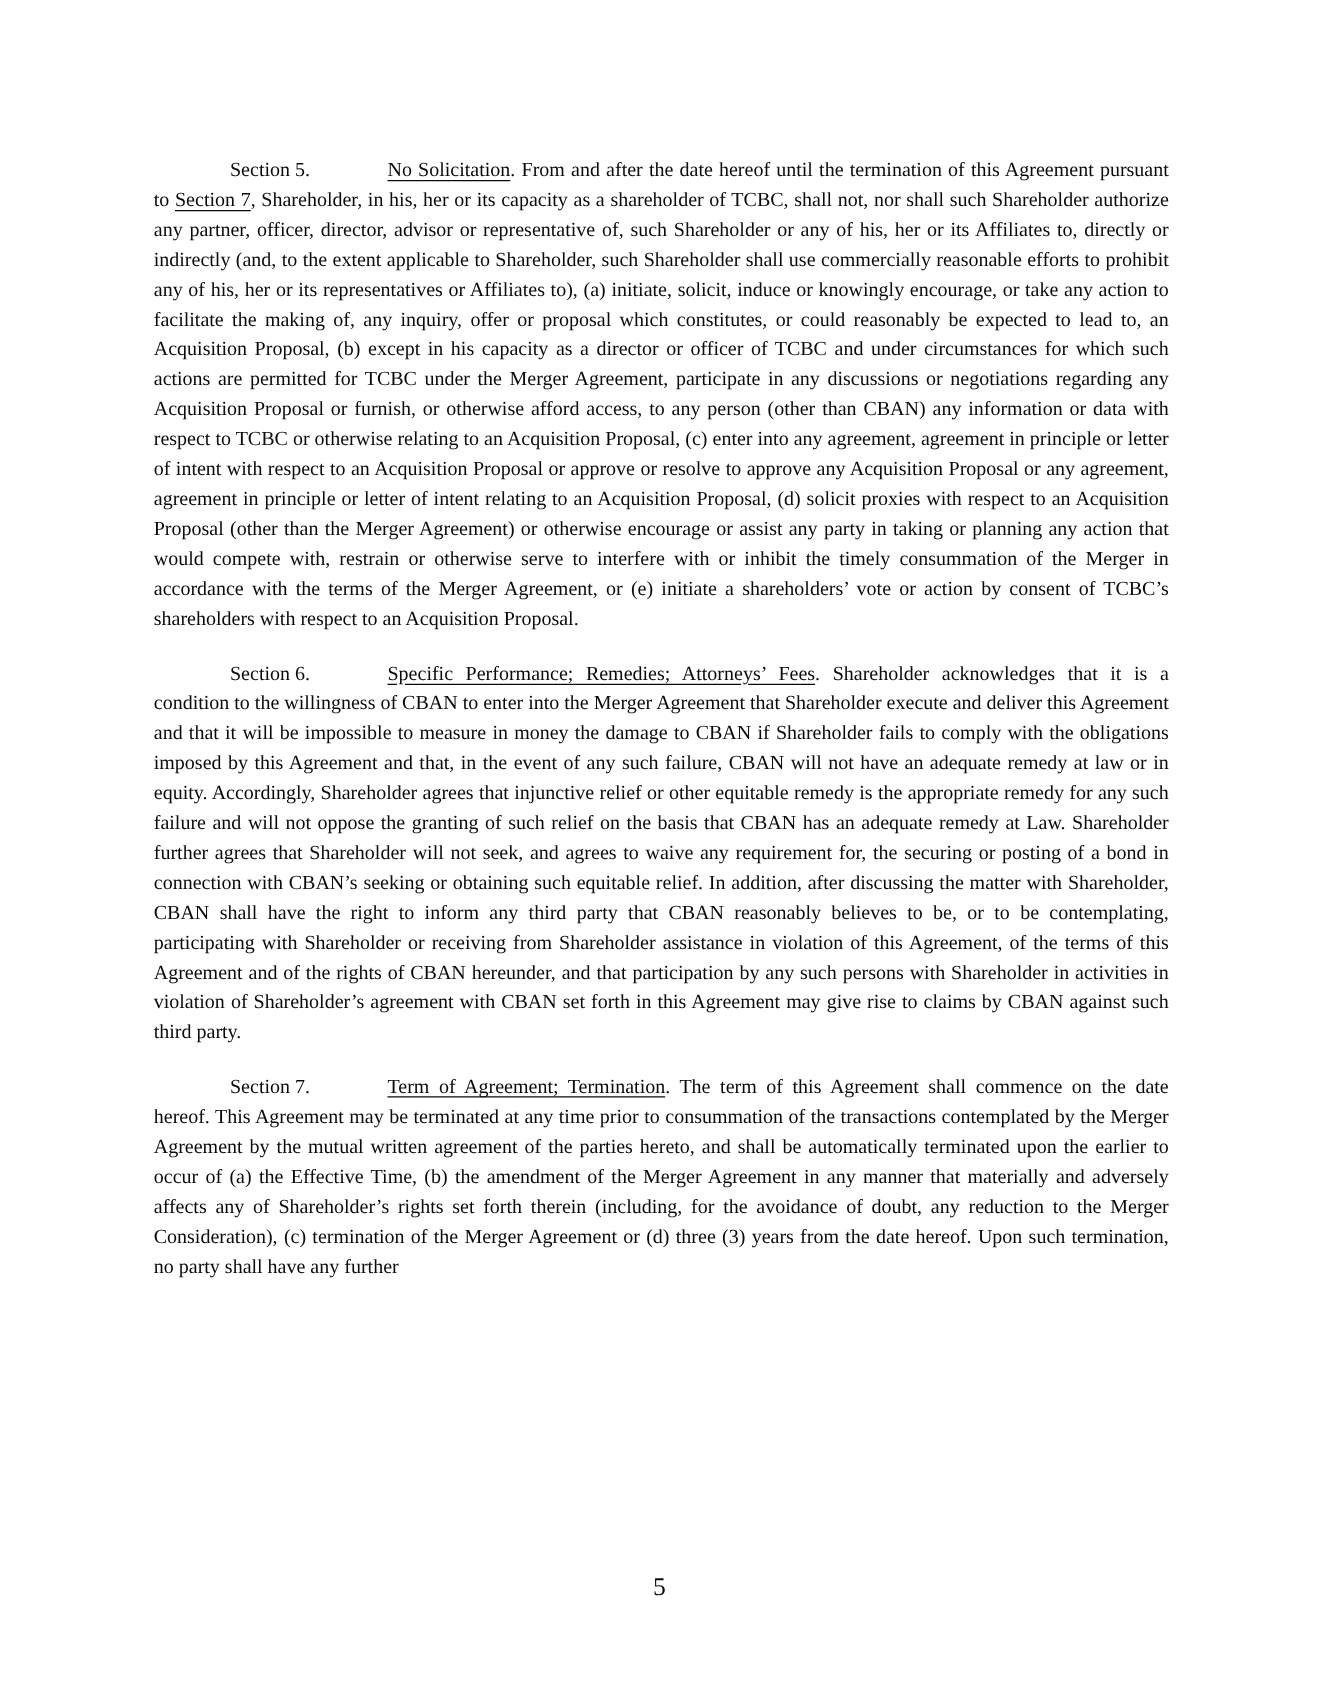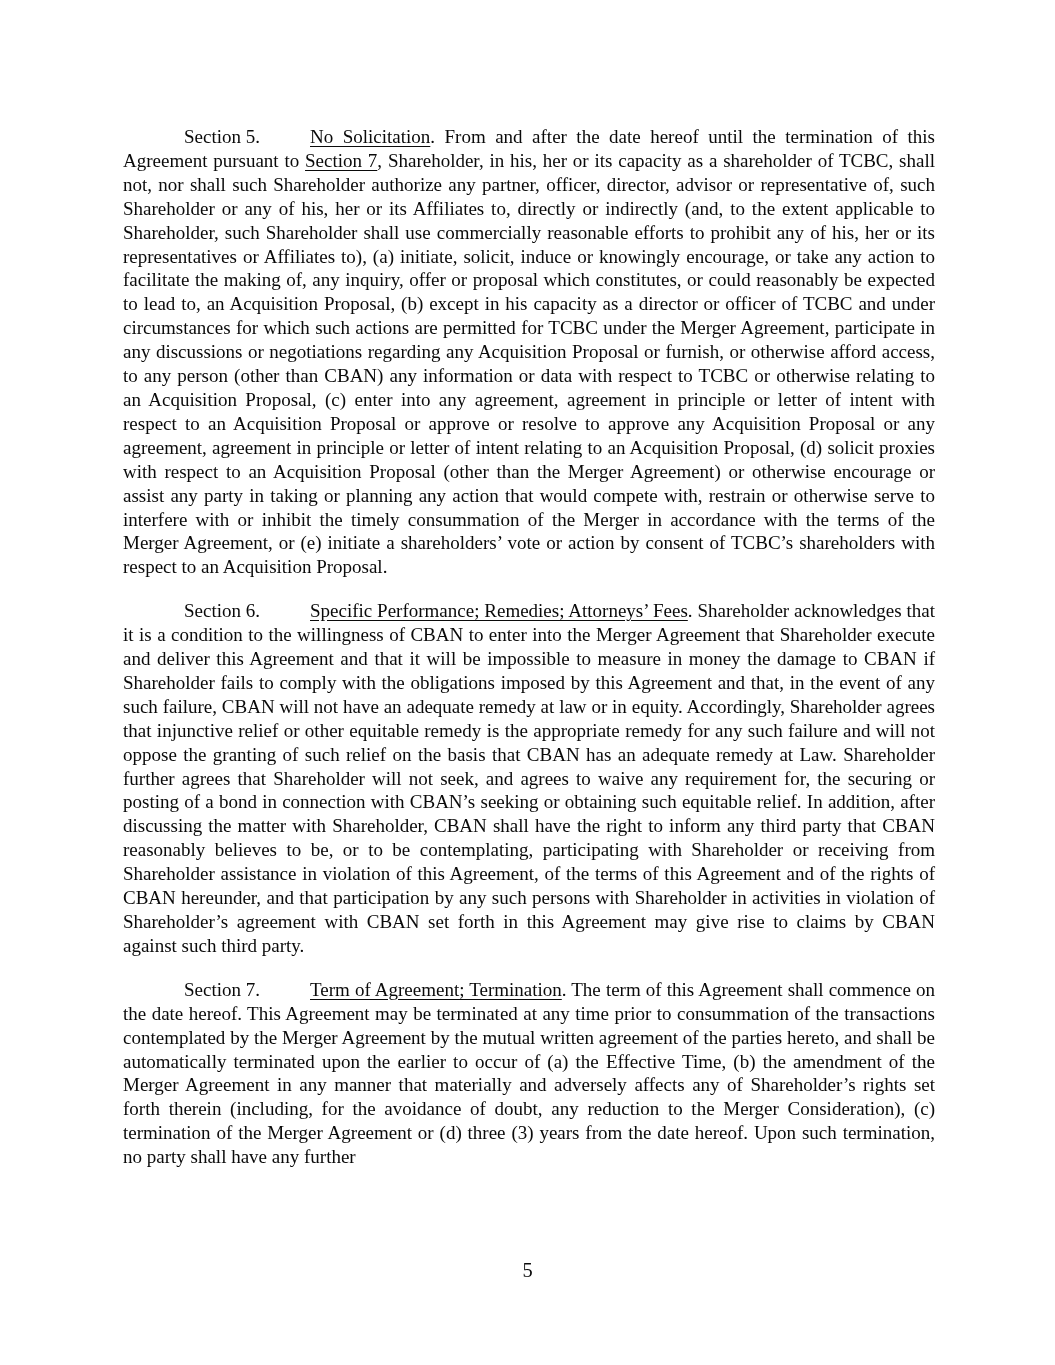--- a/index.html
+++ b/index.html
@@ -19,21 +19,21 @@
   .content {
     position: absolute;
     left: 123px;
     top: 125px;
     width: 812px;
   }
   p.para {
     margin: 0 0 20px 0;
     text-align: justify;
     text-indent: 61px;
-    font-size: 19px;
+    font-size: 16px;
     line-height: 23.9px;
   }
   .section-label {
     display: inline-block;
     width: 126px;
     text-indent: 0;
   }
   .u {
     text-decoration: underline;
     text-underline-offset: 3px;

